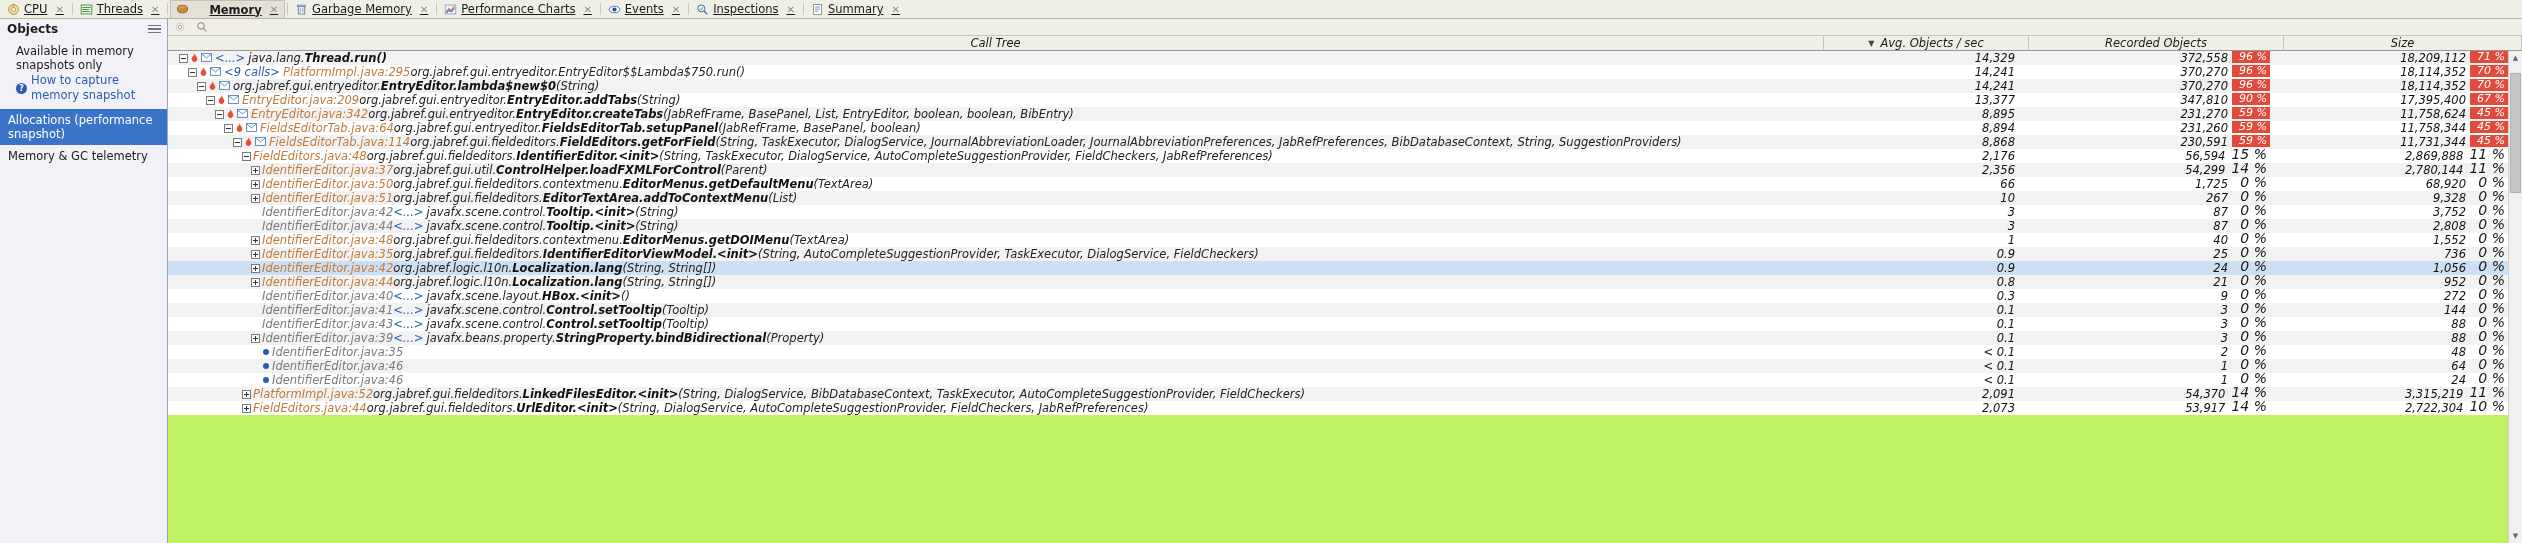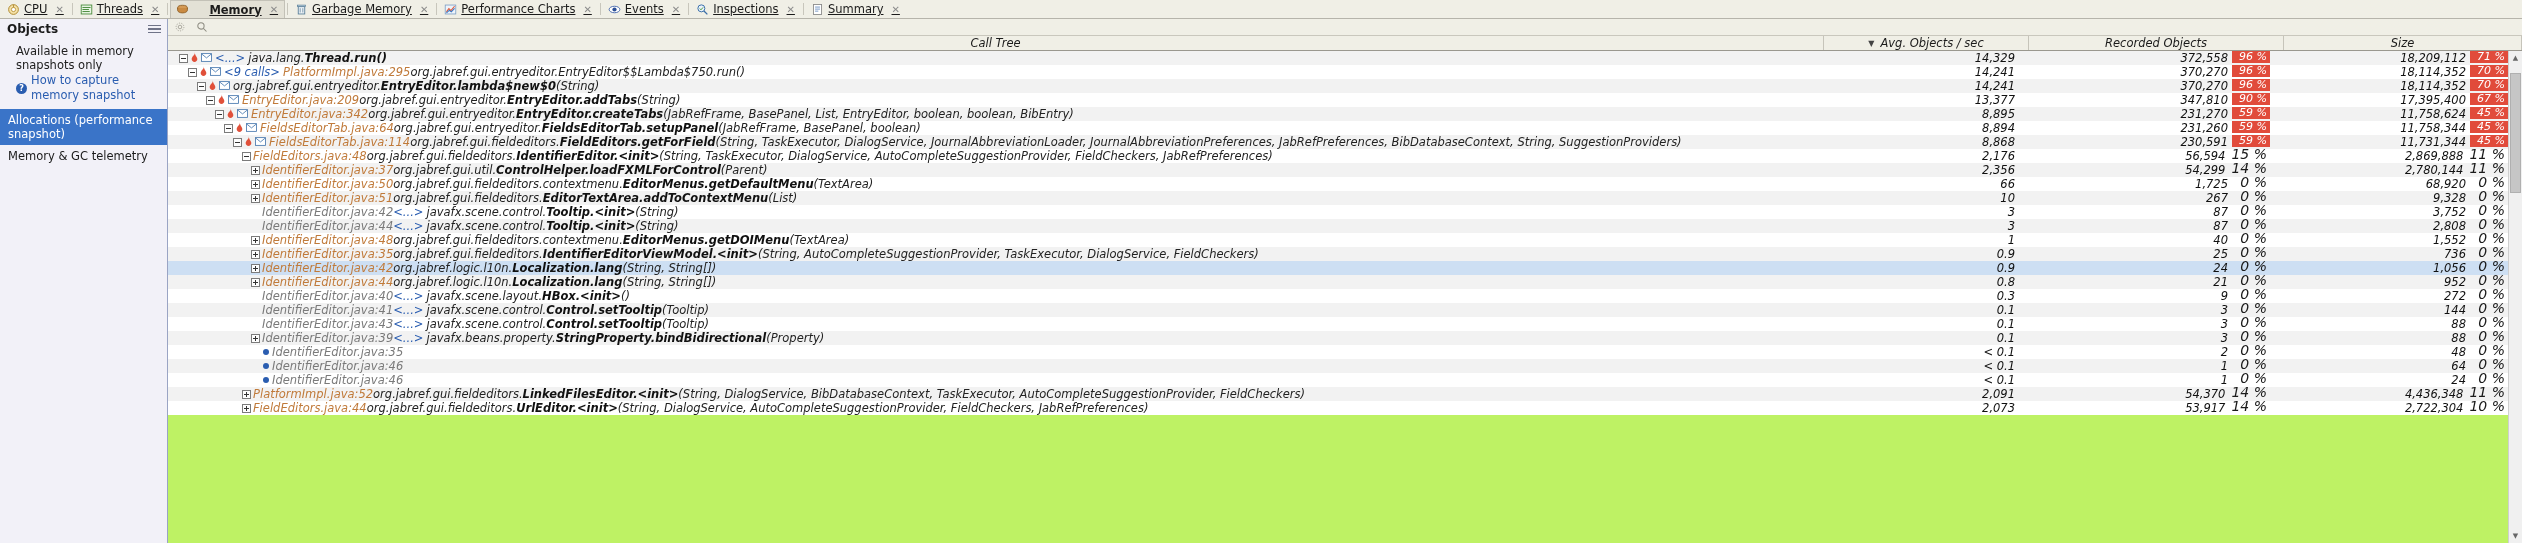--- a/index.html
+++ b/index.html
@@ -813,21 +813,21 @@
                     <div class="namewrap" style="padding-left: 74px;">
                       <span class="expander collapsed"></span>
                       <span class="loc">PlatformImpl.java:52  </span>
                       <span class="pkg">org.jabref.gui.fieldeditors.</span>
                       <span class="mth">LinkedFilesEditor.&lt;init&gt;</span>
                       <span class="sig">(String, DialogService, BibDatabaseContext, TaskExecutor, AutoCompleteSuggestionProvider, FieldCheckers)</span>
                     </div>
                   </td>
                   <td class="c-num">2,091</td>
                   <td class="c-num2"><span class="numtxt">54,370</span><span class="pctplain">14 %</span></td>
-                  <td class="c-num2"><span class="numtxt">4,436,348</span><span class="pctplain">11 %</span></td>
+                  <td class="c-num2"><span class="numtxt">3,315,219</span><span class="pctplain">11 %</span></td>
                 </tr>
                 <tr class="row odd">
                   <td class="c-name">
                     <div class="namewrap" style="padding-left: 74px;">
                       <span class="expander collapsed"></span>
                       <span class="loc">FieldEditors.java:44  </span>
                       <span class="pkg">org.jabref.gui.fieldeditors.</span>
                       <span class="mth">UrlEditor.&lt;init&gt;</span>
                       <span class="sig">(String, DialogService, AutoCompleteSuggestionProvider, FieldCheckers, JabRefPreferences)</span>
                     </div>

